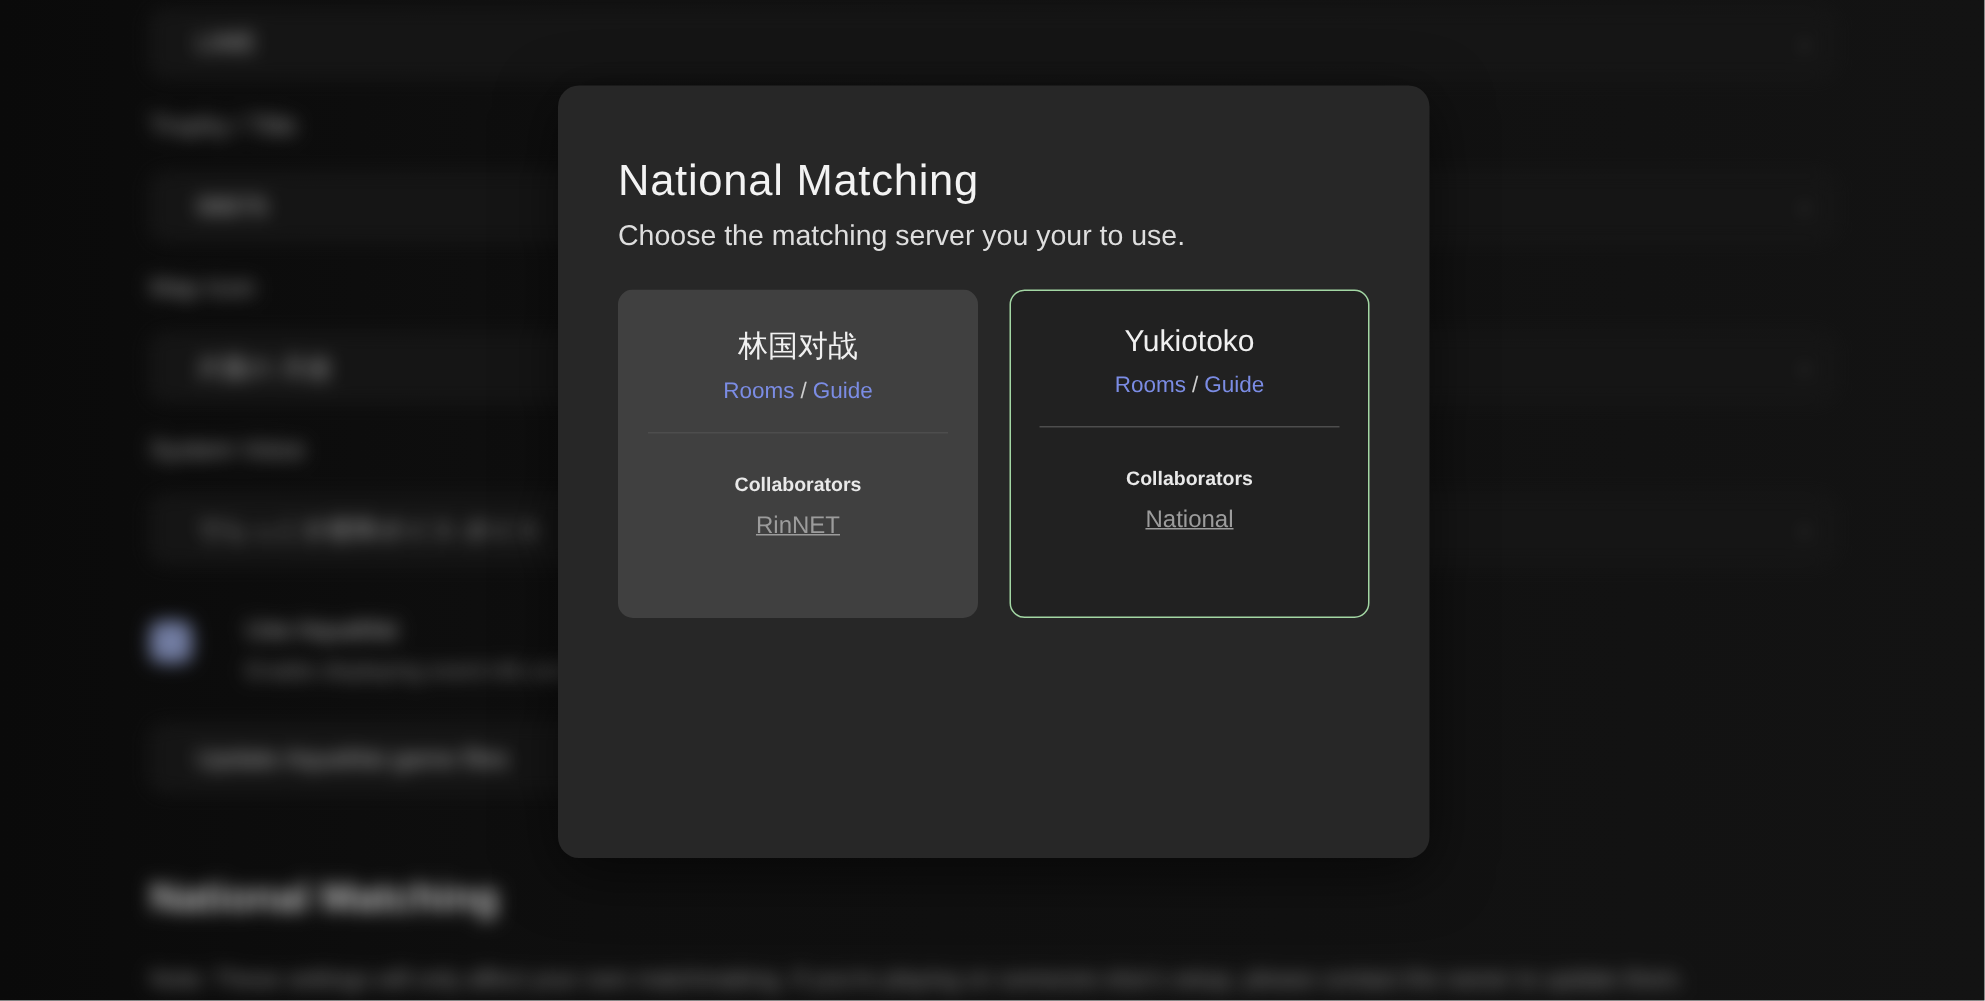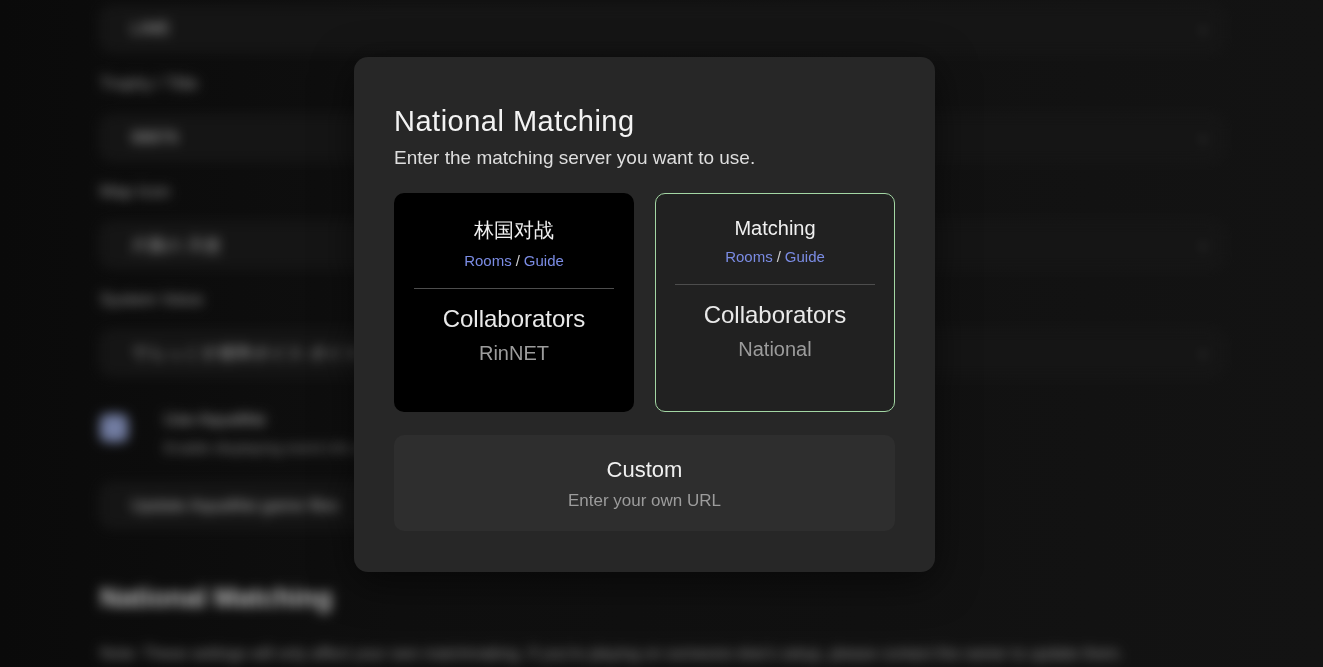--- a/index.html
+++ b/index.html
@@ -34,42 +34,42 @@
     position:absolute;left:0;top:483px;width:640px;height:45px;
     background:#191919;border:1px solid #2c2c2c;border-radius:10px;
     display:flex;align-items:center;color:#cfcfcf;font-size:17px;
     padding:0 30px;box-sizing:border-box;
   }
   .bg-heading{position:absolute;left:0;top:583px;color:#e8e8e8;font-size:27px;font-weight:700;}
   .bg-note{position:absolute;left:0;top:645px;color:#a8a8a8;font-size:16px;white-space:nowrap;}
 
   
   .modal{
-    position:absolute;left:354px;top:57px;width:581px;height:515px;
+    position:absolute;left:372px;top:57px;width:581px;height:515px;
     background:#272727;border-radius:14px;box-sizing:border-box;
     padding:48px 40px 0 40px;
     box-shadow:0 10px 40px rgba(0,0,0,.55);
   }
   .modal-title{color:#f3f3f3;font-size:29px;font-weight:400;line-height:32px;letter-spacing:.5px;}
   .modal-subtitle{color:#dedede;font-size:19px;margin-top:10px;}
   .server-row{display:flex;gap:21px;margin-top:24px;}
   .server-card{
-    flex:1 1 0;height:219px;background:#000000;border-radius:10px;
+    flex:1 1 0;height:219px;background:#404040;border-radius:10px;
     text-align:center;box-sizing:border-box;border:1.5px solid transparent;
     cursor:pointer;
   }
   .server-card.selected{background:#212121;border-color:#a3d7a4;}
   .server-name{color:#f0f0f0;font-size:20px;margin-top:23px;}
   .server-links{font-size:15px;margin-top:8px;}
   .server-links a{color:#7b8ce4;text-decoration:none;cursor:pointer;}
   .links-sep{color:#cfcfcf;margin:0 4px;}
   .divider{border:none;border-top:1px solid #4d4d4d;width:200px;margin:19px auto 0;}
-  .collab-label{color:#e9e9e9;font-size:24px;margin-top:16px;}
+  .collab-label{color:#e9e9e9;font-size:13px;margin-top:26px;font-weight:bold;}
   .collab-names{margin-top:7px;}
-  .collab-name{color:#9c9c9c;font-size:20px;line-height:27px;}
+  .collab-name{color:#9c9c9c;font-size:16px;line-height:27px;text-decoration:underline;}
   .custom-card{
     margin-top:23px;height:96px;background:#2e2e2e;border-radius:10px;
     text-align:center;box-sizing:border-box;cursor:pointer;
   }
   .custom-title{color:#f0f0f0;font-size:22px;padding-top:22px;}
   .custom-subtitle{color:#9c9c9c;font-size:17px;margin-top:8px;}
 </style>
 </head>
 <body>
 
@@ -109,47 +109,43 @@
 
     <div class="bg-button">Update AquaMai game files</div>
 
     <div class="bg-heading">National Matching</div>
     <div class="bg-note">Note: These settings will only affect your own matchmaking. If you're playing on someone else's setup, please contact the owner to update them.</div>
   </div>
 </div>
 
 <div class="modal">
   <div class="modal-title">National Matching</div>
-  <div class="modal-subtitle">Enter the matching server you want to use.</div>
+  <div class="modal-subtitle">Choose the matching server you your to use.</div>
 
   <div class="server-row">
 
     <div class="server-card">
       <div class="server-name">林国对战</div>
       <div class="server-links">
         <a>Rooms</a><span class="links-sep">/</span><a>Guide</a>
       </div>
       <hr class="divider">
       <div class="collab-label">Collaborators</div>
       <div class="collab-names">
         <div class="collab-name">RinNET</div>
       </div>
     </div>
 
     <div class="server-card selected">
-      <div class="server-name">Matching</div>
+      <div class="server-name">Yukiotoko</div>
       <div class="server-links">
         <a>Rooms</a><span class="links-sep">/</span><a>Guide</a>
       </div>
       <hr class="divider">
       <div class="collab-label">Collaborators</div>
       <div class="collab-names">
         <div class="collab-name">National</div>
       </div>
     </div>
 
   </div>
 
-  <div class="custom-card">
-    <div class="custom-title">Custom</div>
-    <div class="custom-subtitle">Enter your own URL</div>
-  </div>
 </div>
 
 </body></html>

